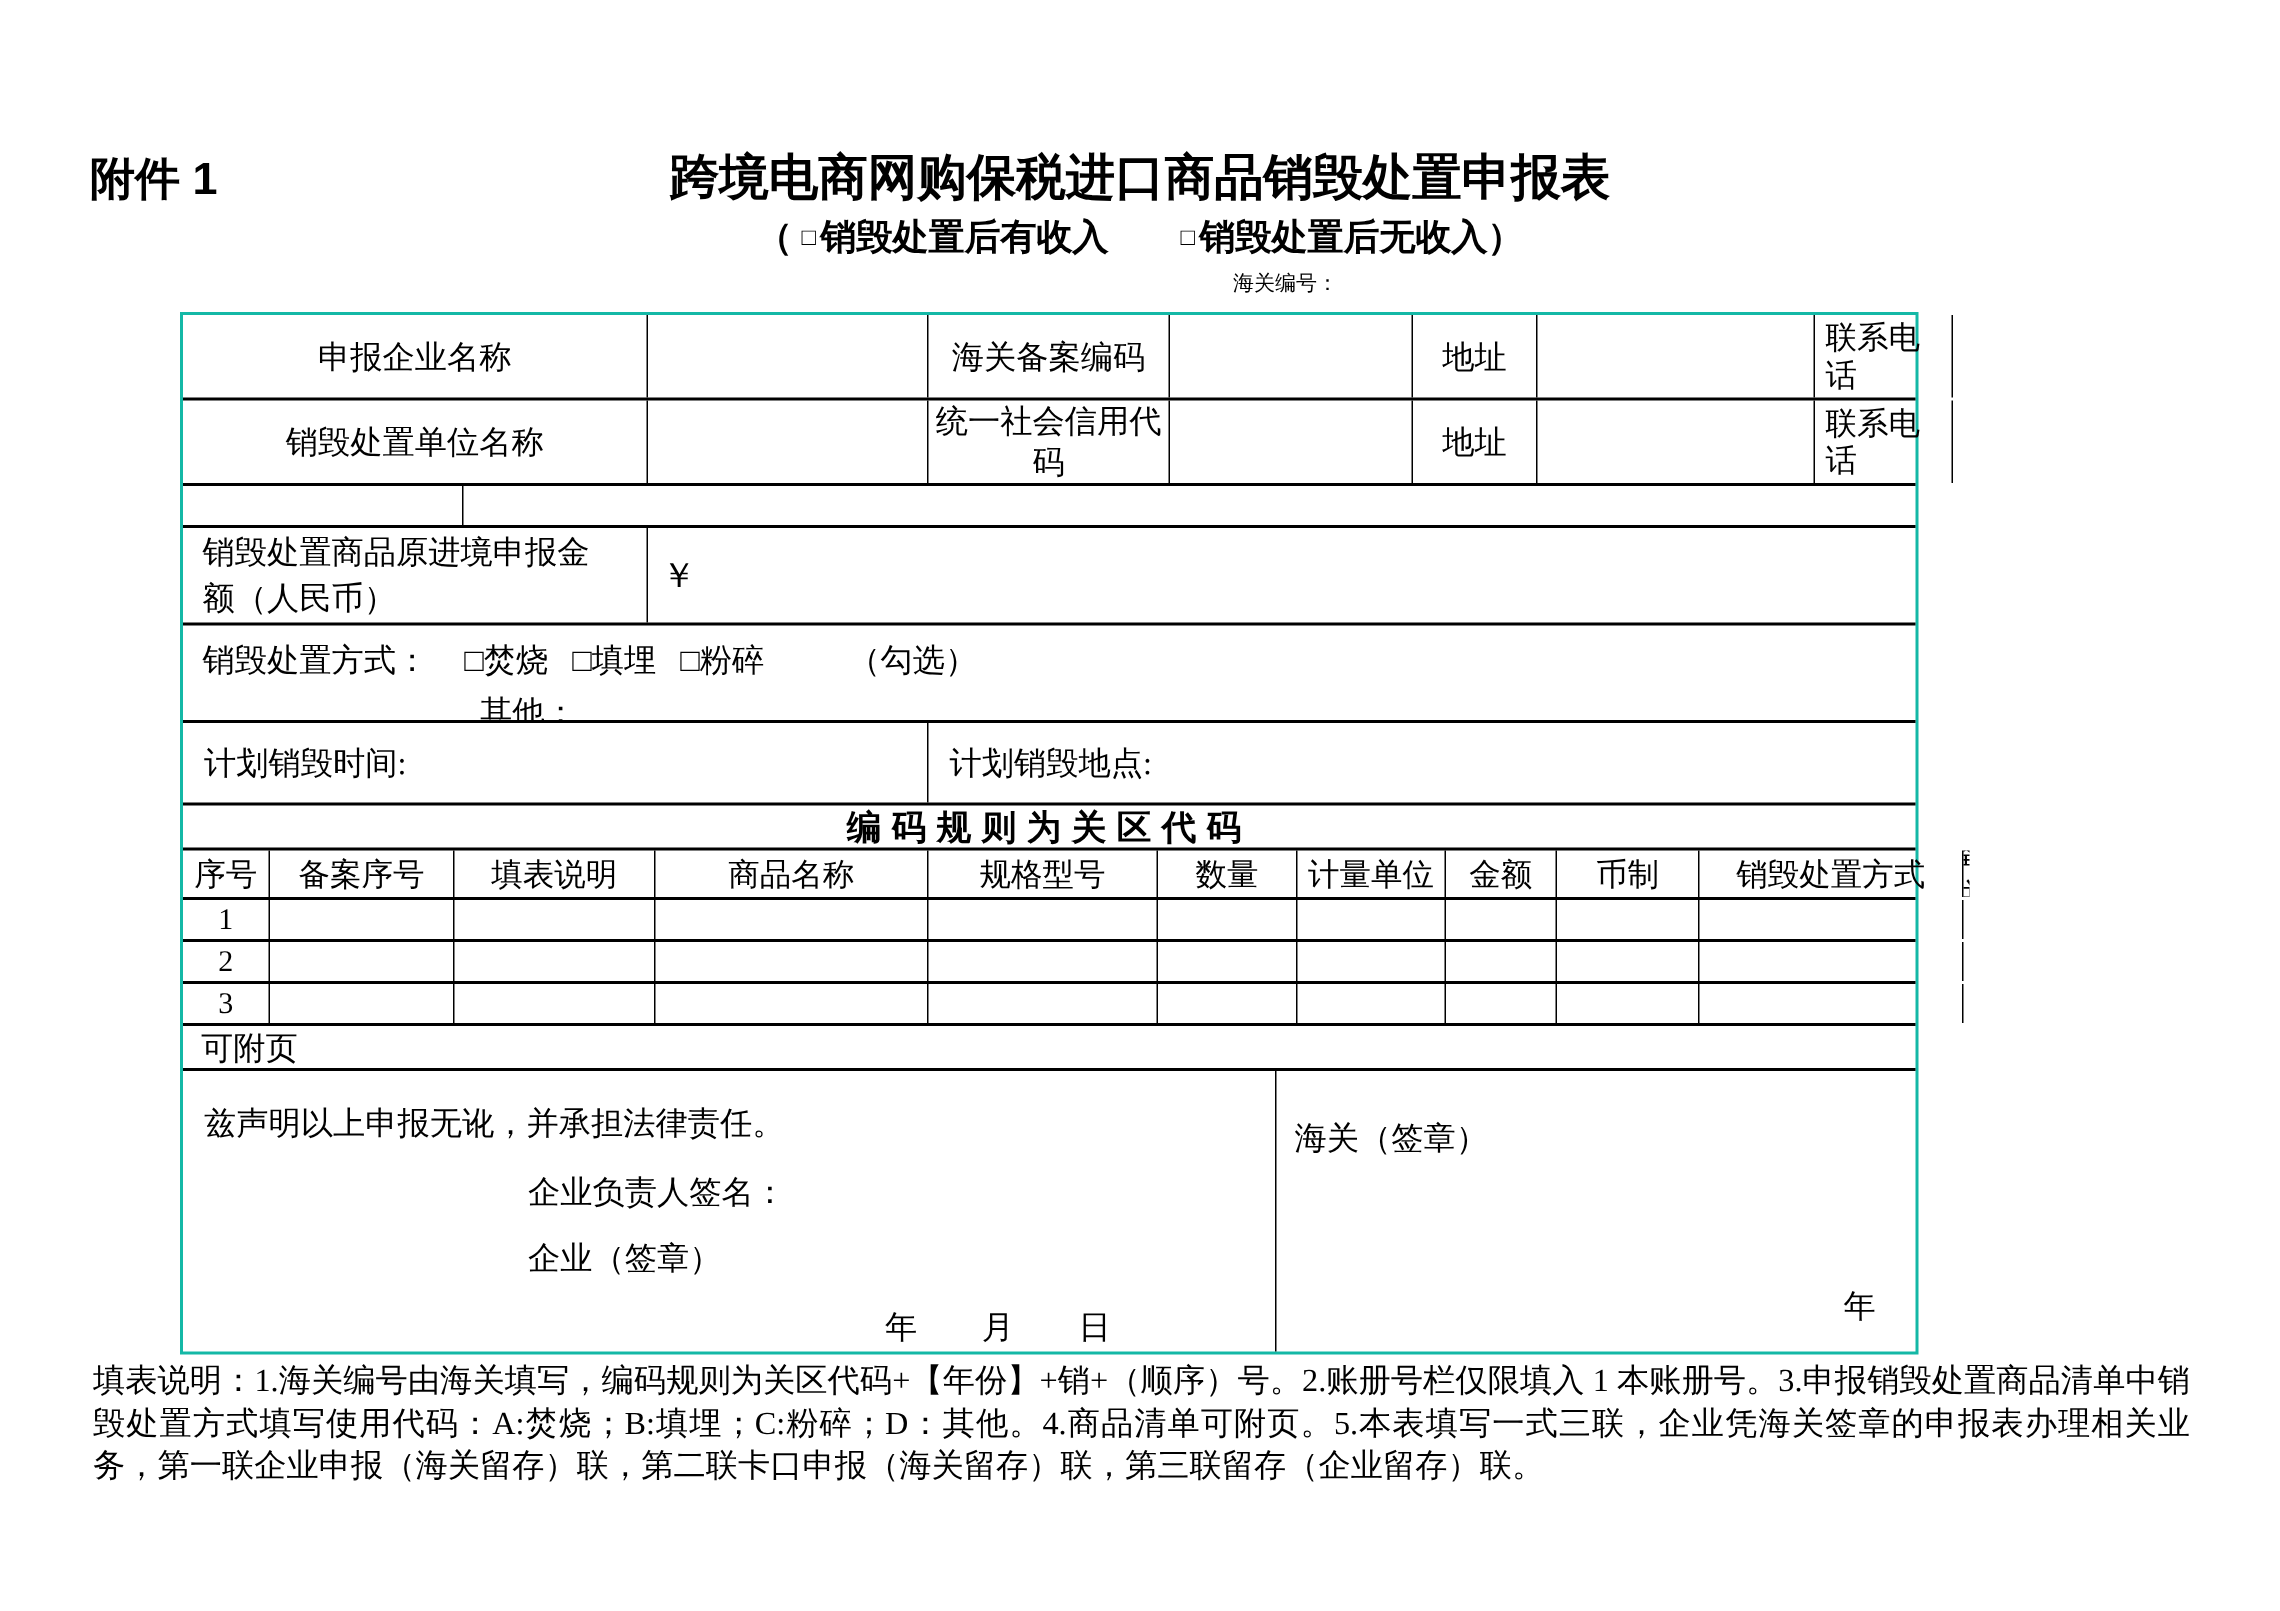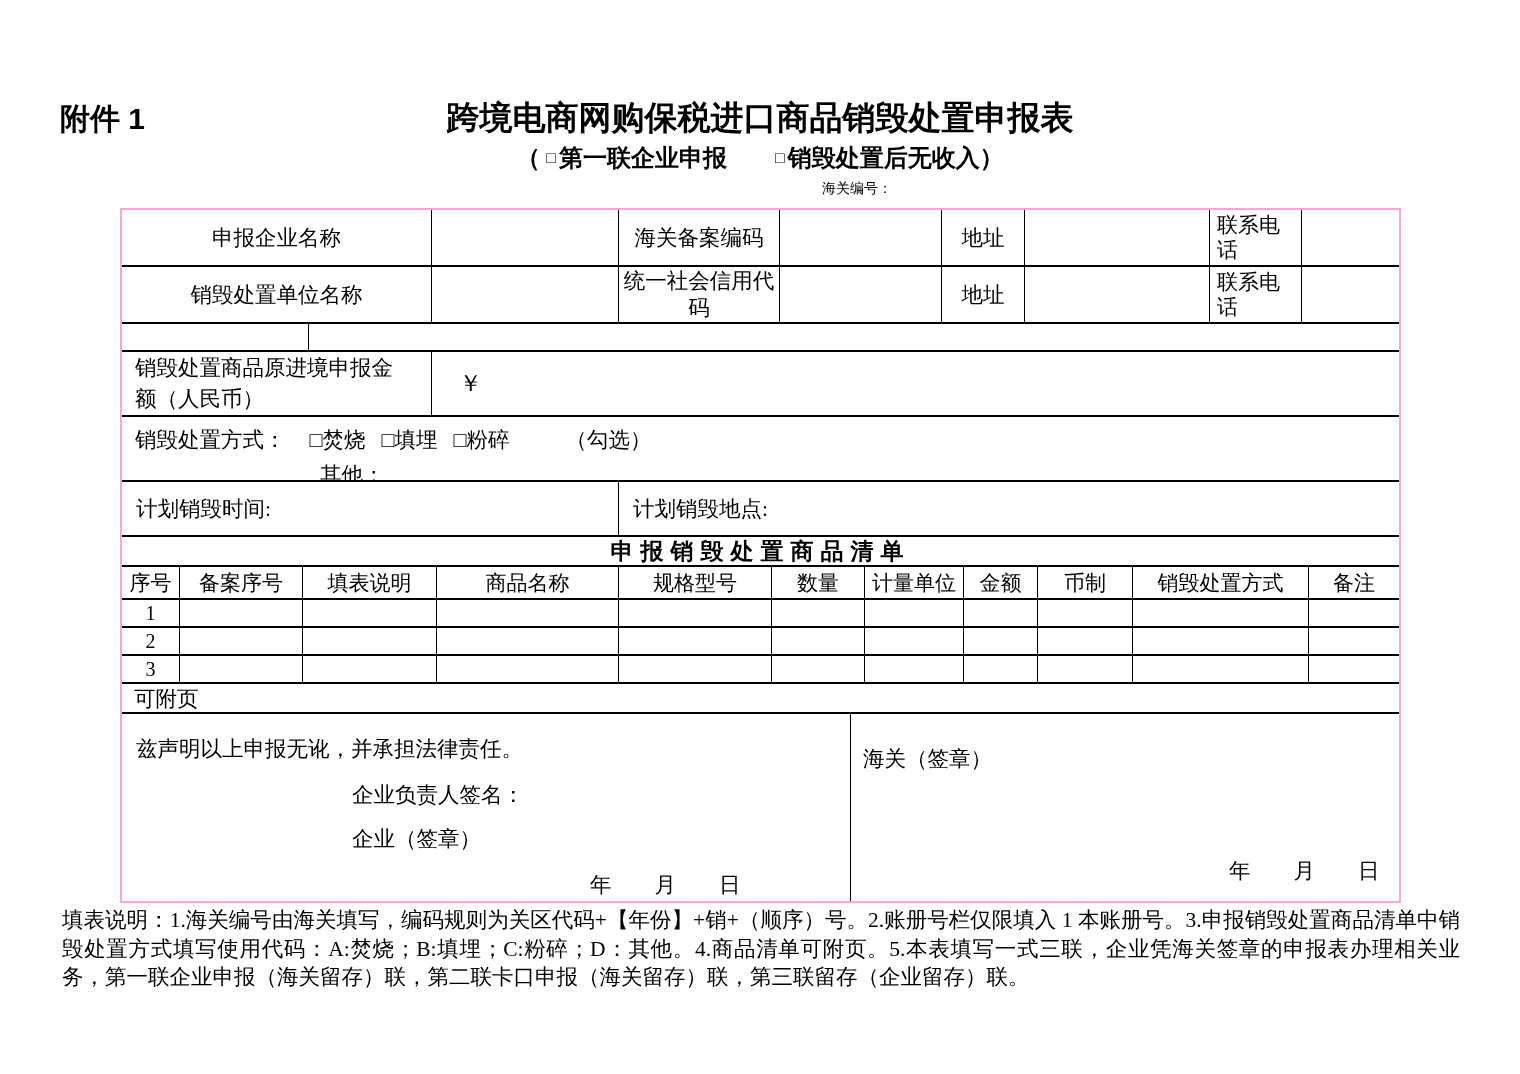--- a/index.html
+++ b/index.html
@@ -10,32 +10,32 @@
   .sans{font-family:"Liberation Sans", sans-serif;}
 
   .attachment{position:absolute;left:60px;top:53px;font-size:30px;font-weight:700;margin-top:46px;}
   .title{position:absolute;left:0;top:96px;width:100%;text-align:center;font-size:33px;font-weight:700;}
   .subtitle{position:absolute;left:0;top:142px;width:100%;text-align:center;font-size:24px;font-weight:700;}
   .sub-box{font-size:16px;vertical-align:3px;margin:0 3px 0 6px;font-weight:400;}
   .sub-opt2{margin-left:48px;}
   .customs-no{position:absolute;left:822px;top:180px;font-size:14px;}
 
   .form-table{
-    position:absolute;left:120px;top:208px;width:1281px;
-    border:2px solid #f9a8d4;box-sizing:border-box;background:#fff;font-family:Liberation Serif, serif;
+    position:absolute;left:120px;top:208px;width:1159px;
+    border:2px solid #14b8a6;box-sizing:border-box;background:#fff;font-family:Liberation Serif, serif;
   }
   .row{display:flex;border-bottom:2px solid #000;box-sizing:border-box;}
   .row.last{border-bottom:none;}
   .cell{
     border-right:1px solid #000;box-sizing:border-box;display:flex;align-items:center;
     font-size:21.5px;overflow:hidden;flex:0 0 auto;
   }
   .cell.grow{flex:1 1 auto;border-right:none;}
   .center{justify-content:center;text-align:center;}
-  .h57{height:57px;}.h28{height:28px;}.h65{height:65px;gap:18px;}.h55{height:55px;}
+  .h57{height:57px;}.h28{height:28px;}.h65{height:65px;}.h55{height:55px;}
   .h30{height:30px;}.h33{height:33px;}.h187{height:187px;}
 
   .phone-cell{padding:2px 4px 2px 7px;line-height:25px;font-size:21px;}
   .credit-cell{line-height:27px;}
   .amount-label{padding:0 30px 0 13px;line-height:31px;}
   .currency-cell{padding-left:9px;font-size:23px;}
   .method-cell{display:block;padding:8px 0 0 13px;}
   .method-opt{margin-left:16px;}
   .method-opt.first{margin-left:24px;}
   .method-note{margin-left:56px;}
@@ -61,21 +61,21 @@
   }
 </style>
 </head>
 <body>
 
 <div class="sheet">
 
   <div class="attachment sans">附件 1</div>
   <div class="title">跨境电商网购保税进口商品销毁处置申报表</div>
 
-  <div class="subtitle sans"><span>（</span><span class="sub-box">□</span><span>第一联企业申报</span><span class="sub-box sub-opt2">□</span><span>销毁处置后无收入</span><span>）</span></div>
+  <div class="subtitle sans"><span>（</span><span class="sub-box">□</span><span>销毁处置后有收入</span><span class="sub-box sub-opt2">□</span><span>销毁处置后无收入</span><span>）</span></div>
 
   <div class="customs-no">海关编号：</div>
 
   <div class="form-table">
 
     <div class="row h57">
       <div class="cell center" style="width:310px">申报企业名称</div>
       <div class="cell" style="width:187px"></div>
       <div class="cell center" style="width:161px">海关备案编码</div>
       <div class="cell" style="width:162px"></div>
@@ -114,21 +114,21 @@
         <div class="method-line2">其他：</div>
       </div>
     </div>
 
     <div class="row h55">
       <div class="cell plan-cell" style="width:497px">计划销毁时间:</div>
       <div class="cell grow plan-cell">计划销毁地点:</div>
     </div>
 
     <div class="row h30">
-      <div class="cell grow list-title-cell">申报销毁处置商品清单</div>
+      <div class="cell grow list-title-cell">编码规则为关区代码</div>
     </div>
 
     <div class="row h33">
       <div class="cell hdr" style="width:58px">序号</div>
       <div class="cell hdr" style="width:123px">备案序号</div>
       <div class="cell hdr" style="width:134px">填表说明</div>
       <div class="cell hdr" style="width:182px">商品名称</div>
       <div class="cell hdr" style="width:153px">规格型号</div>
       <div class="cell hdr" style="width:93px">数量</div>
       <div class="cell hdr" style="width:99px">计量单位</div>

